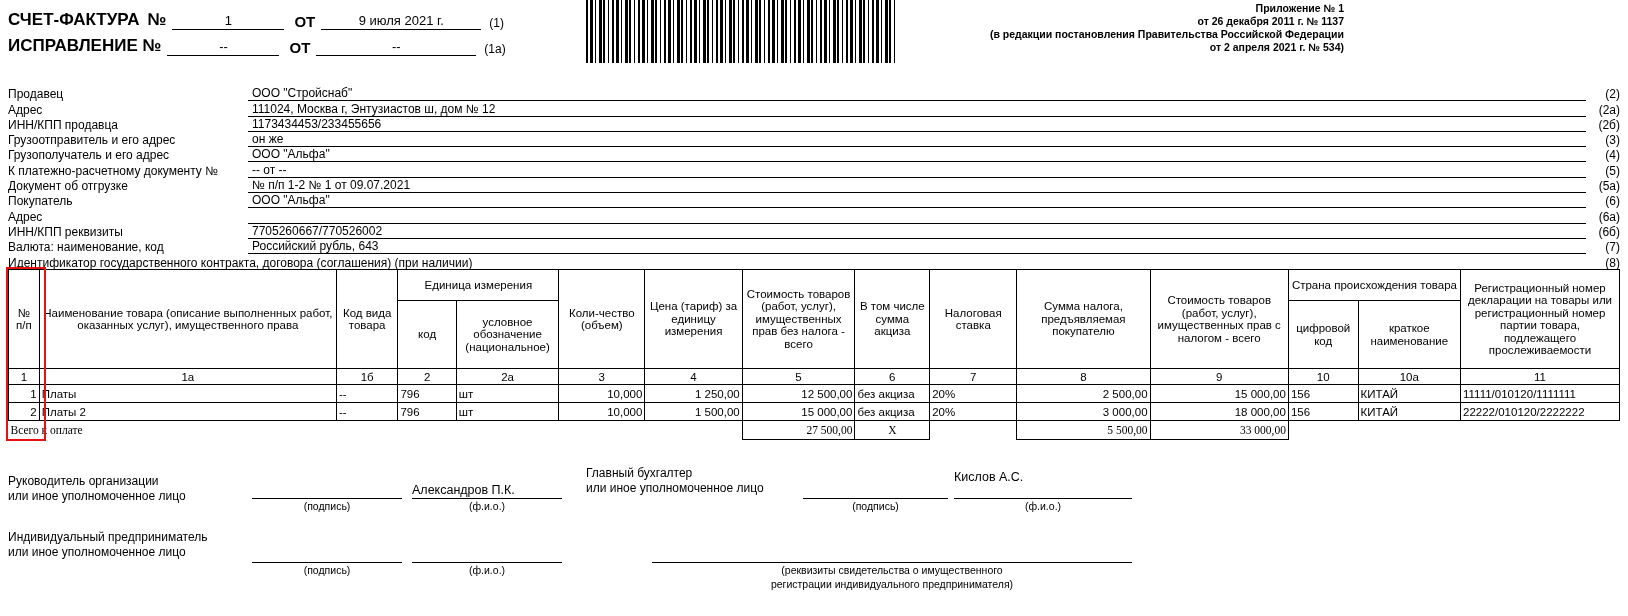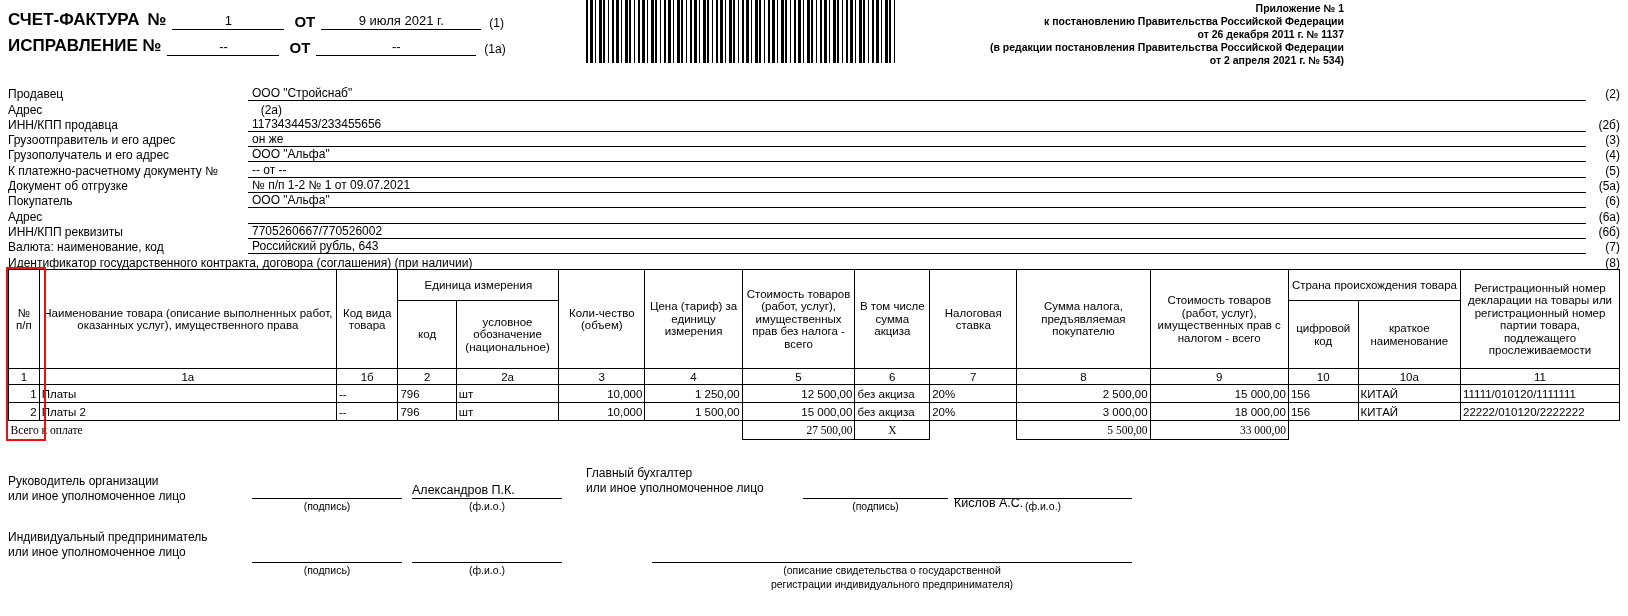--- a/index.html
+++ b/index.html
@@ -230,34 +230,34 @@
       <span class="hdr-ot">ОТ</span>
       <span class="fld" style="width:160px;">--</span>
       <span class="paren">(1а)</span>
     </div>
   </div>
 
   <div class="barcode"></div>
 
   <div class="topright">
     <div>Приложение № 1</div>
-    <div>к постановлению Правительства Российской Федерации</div>
     <div>от 26 декабря 2011 г. № 1137</div>
     <div>(в редакции постановления Правительства Российской Федерации</div>
     <div>от 2 апреля 2021 г. № 534)</div>
   </div>
 
   <div class="parties">
     <div class="p-row">
       <span class="p-label">Продавец</span>
       <span class="p-val">ООО "Стройснаб"</span>
       <span class="p-code">(2)</span>
     </div>
     <div class="p-row">
       <span class="p-label">Адрес</span>
+      <span class="p-val">111024, Москва г, Энтузиастов ш, дом № 12</span>
       <span class="p-code">(2а)</span>
     </div>
     <div class="p-row">
       <span class="p-label">ИНН/КПП продавца</span>
       <span class="p-val">1173434453/233455656</span>
       <span class="p-code">(2б)</span>
     </div>
     <div class="p-row">
       <span class="p-label">Грузоотправитель и его адрес</span>
       <span class="p-val">он же</span>
@@ -423,30 +423,30 @@
     <div class="sig-name" style="left:404px; top:17px;">Александров П.К.</div>
     <div class="sig-line" style="left:404px; top:32px; width:150px;"></div>
     <div class="sig-cap" style="left:404px; top:34px; width:150px;">(ф.и.о.)</div>
 
     <div class="sig-block" style="left:578px; top:0px;">
       <div>Главный бухгалтер</div>
       <div>или иное уполномоченное лицо</div>
     </div>
     <div class="sig-line" style="left:795px; top:32px; width:145px;"></div>
     <div class="sig-cap" style="left:795px; top:34px; width:145px;">(подпись)</div>
-    <div class="sig-name" style="left:946px; top:30px;">Кислов А.С.</div>
+    <div class="sig-name" style="left:946px; top:4px;">Кислов А.С.</div>
     <div class="sig-line" style="left:946px; top:32px; width:178px;"></div>
     <div class="sig-cap" style="left:946px; top:34px; width:178px;">(ф.и.о.)</div>
 
     <div class="sig-block" style="left:0px; top:64px;">
       <div>Индивидуальный предприниматель</div>
       <div>или иное уполномоченное лицо</div>
     </div>
     <div class="sig-line" style="left:244px; top:96px; width:150px;"></div>
     <div class="sig-cap" style="left:244px; top:98px; width:150px;">(подпись)</div>
     <div class="sig-line" style="left:404px; top:96px; width:150px;"></div>
     <div class="sig-cap" style="left:404px; top:98px; width:150px;">(ф.и.о.)</div>
     <div class="sig-line" style="left:644px; top:96px; width:480px;"></div>
-    <div class="sig-cap" style="left:644px; top:98px; width:480px;">(описание свидетельства о государственной</div>
+    <div class="sig-cap" style="left:644px; top:98px; width:480px;">(реквизиты свидетельства о имущественного</div>
     <div class="sig-cap" style="left:644px; top:112px; width:480px;text-align:center;">регистрации индивидуального предпринимателя)</div>
   </div>
 
 </div>
 
 </body></html>

